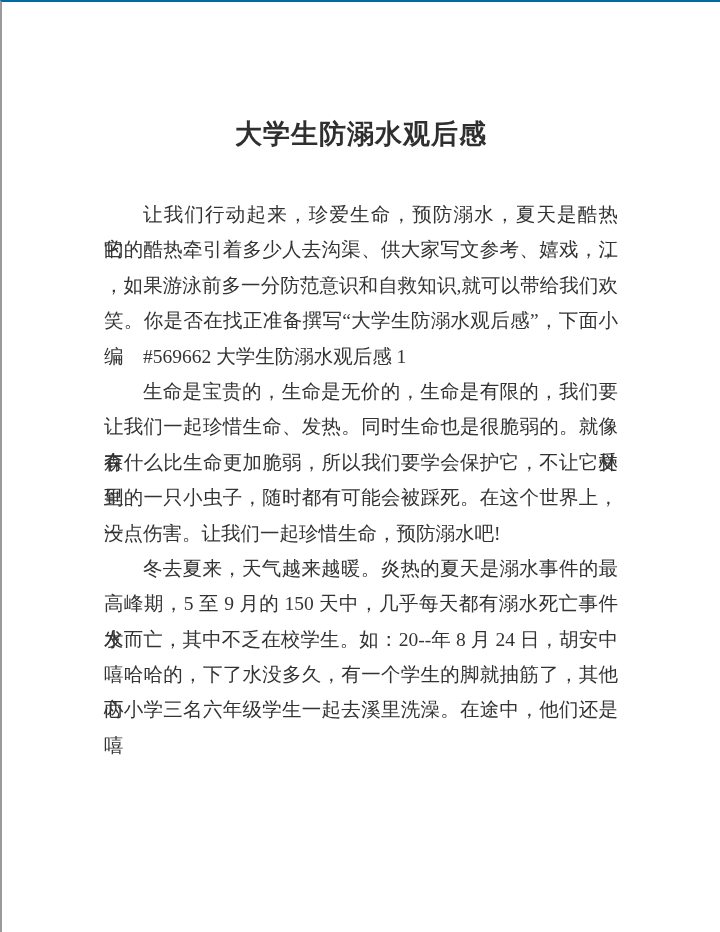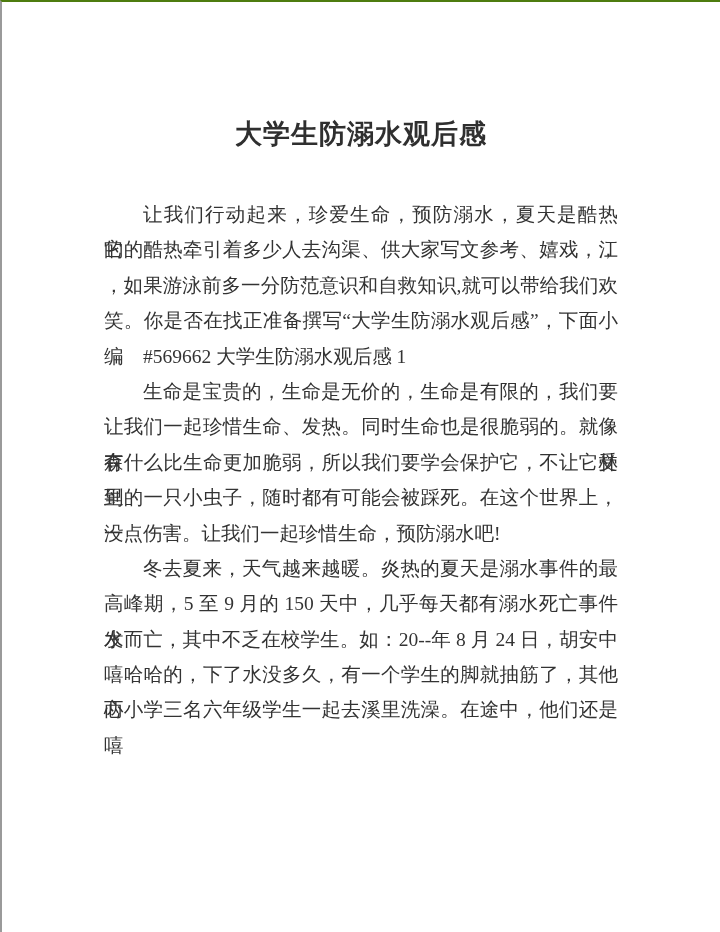--- a/index.html
+++ b/index.html
@@ -12,21 +12,21 @@
     position: relative;
     background: #ffffff;
     overflow: hidden;
   }
   .page {
     position: absolute;
     inset: 0;
     box-sizing: border-box;
     background: #ffffff;
     border-left: 2px solid #9a9a9a;
-    border-top: 2px solid #4d7c0f;
+    border-top: 2px solid #0369a1;
   }
   .doc-title {
     position: absolute;
     top: 112px;
     left: 0;
     width: 100%;
     margin: 0;
     text-align: center;
     font-family: "Liberation Sans", sans-serif;
     font-weight: 700;

